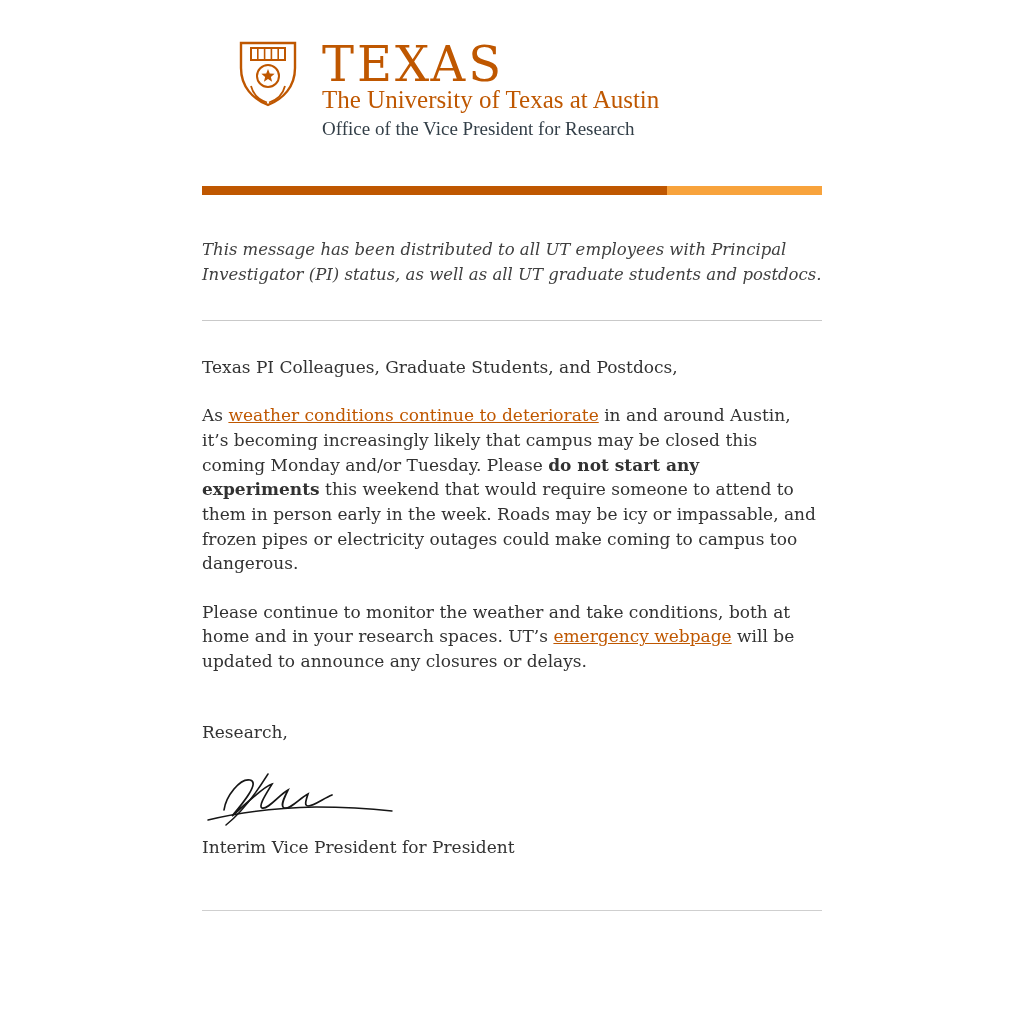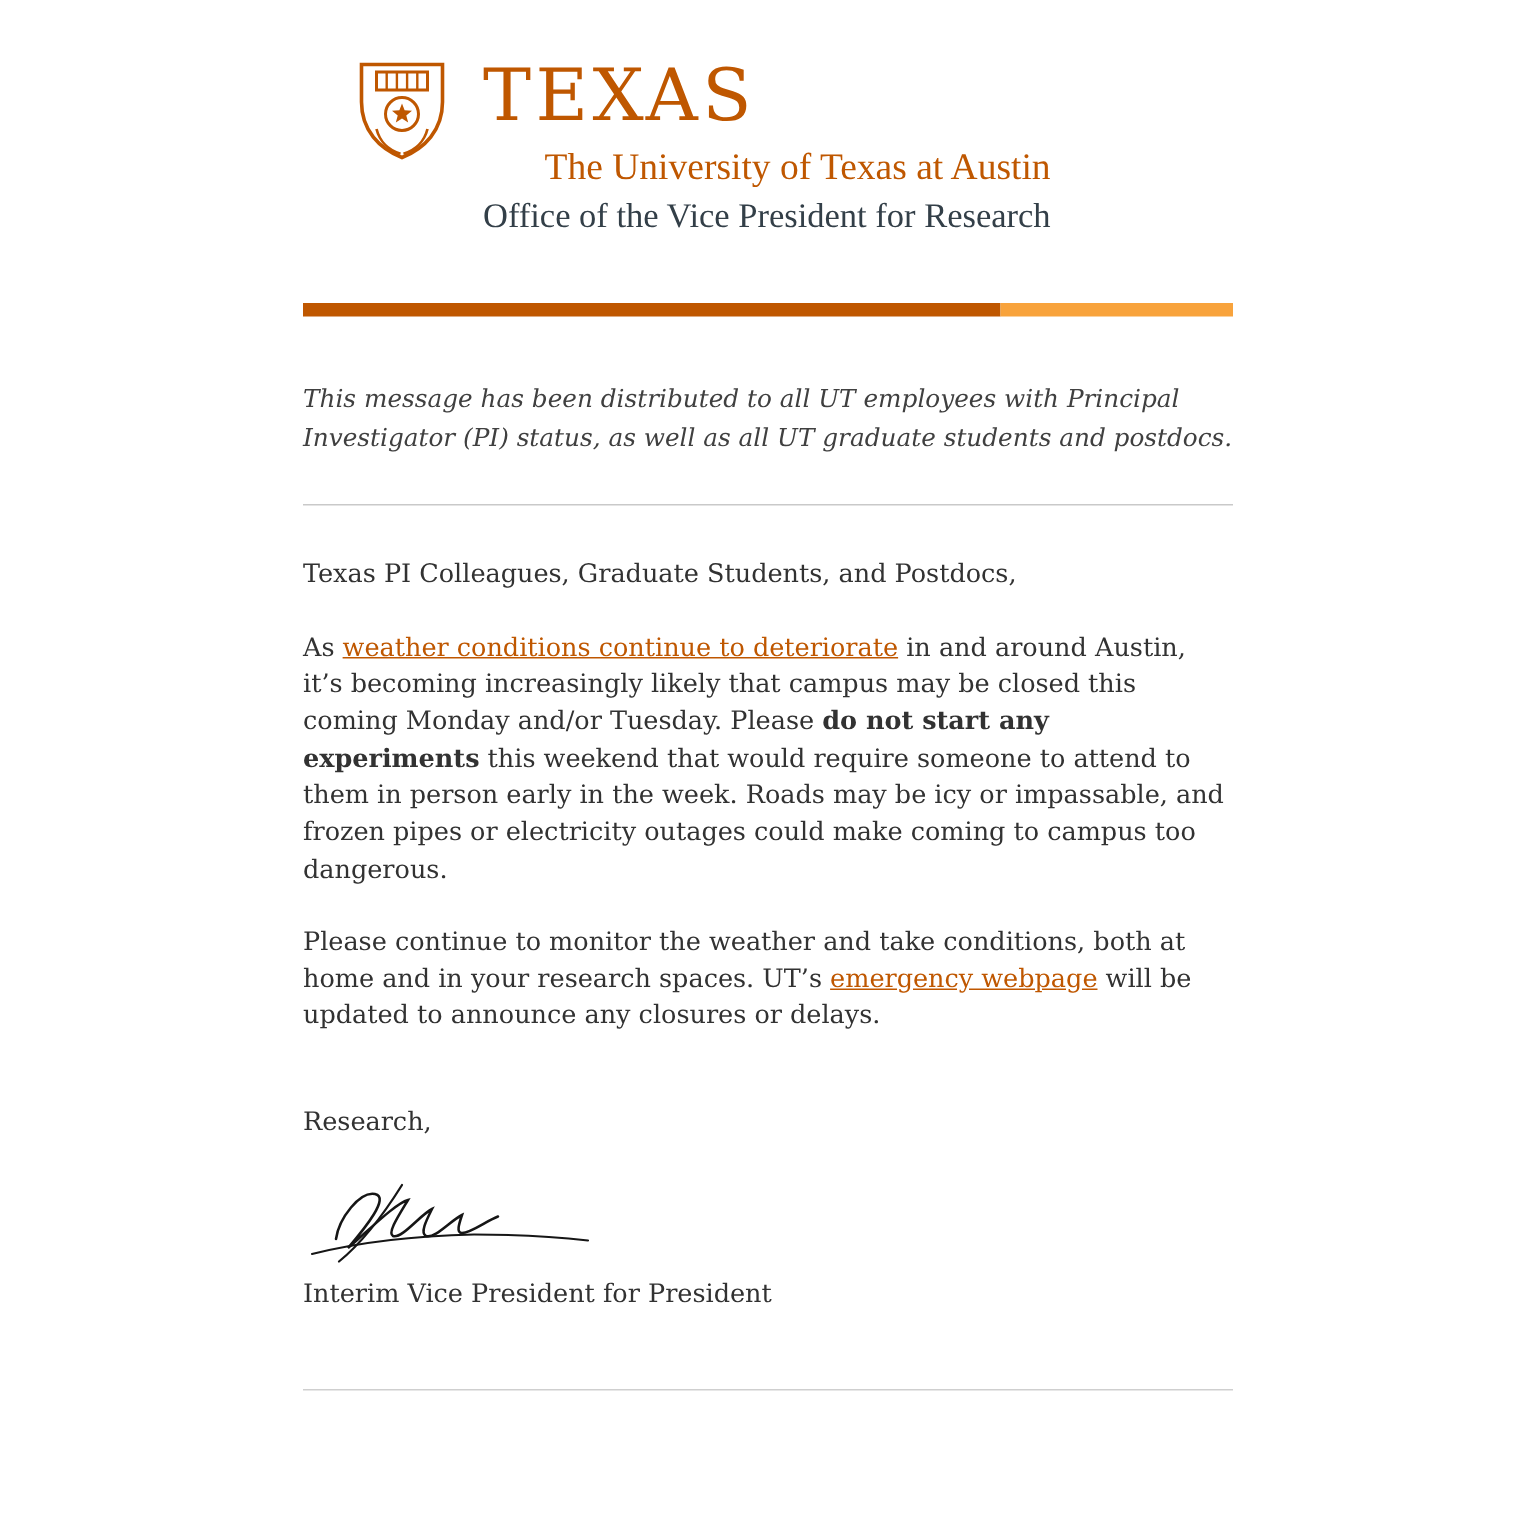--- a/index.html
+++ b/index.html
@@ -32,28 +32,27 @@
     line-height: 0.92;
     letter-spacing: 3px;
     color: #bf5700;
     margin-top: 2px;
     white-space: nowrap;
   }
   .university {
     font-family: "Liberation Serif", serif;
     font-size: 25px;
     color: #bf5700;
-    margin-top: 12px;
+    margin-top: 0;
     line-height: 1.1;
     white-space: nowrap;
-    text-align: right;
   }
   .office {
     font-family: "Liberation Serif", serif;
-    font-size: 23px;
+    font-size: 19px;
     color: #333f48;
     margin-top: 5px;
     line-height: 1.1;
     white-space: nowrap;
   }
 
   
   .brand-bar { display: flex; height: 9px; margin-top: 46px; }
   .brand-bar .bar-dark  { flex: 0 0 75%; background: #bf5700; }
   .brand-bar .bar-light { flex: 0 0 25%; background: #f8a33c; }

